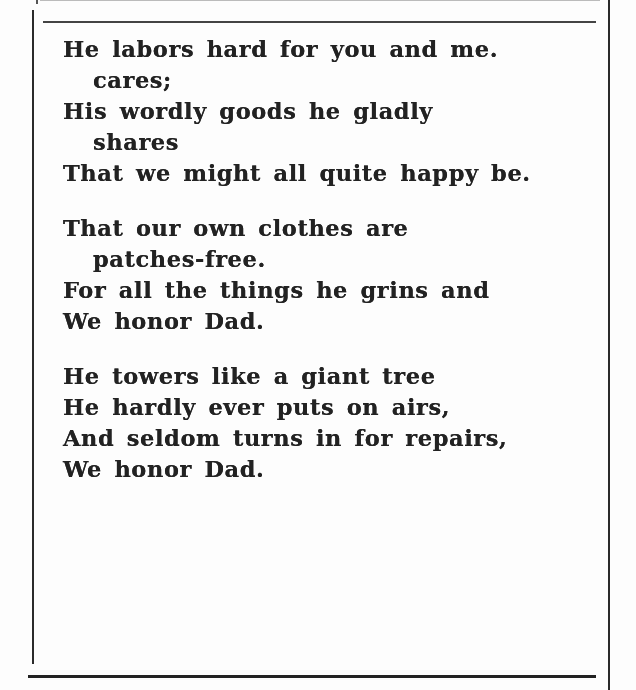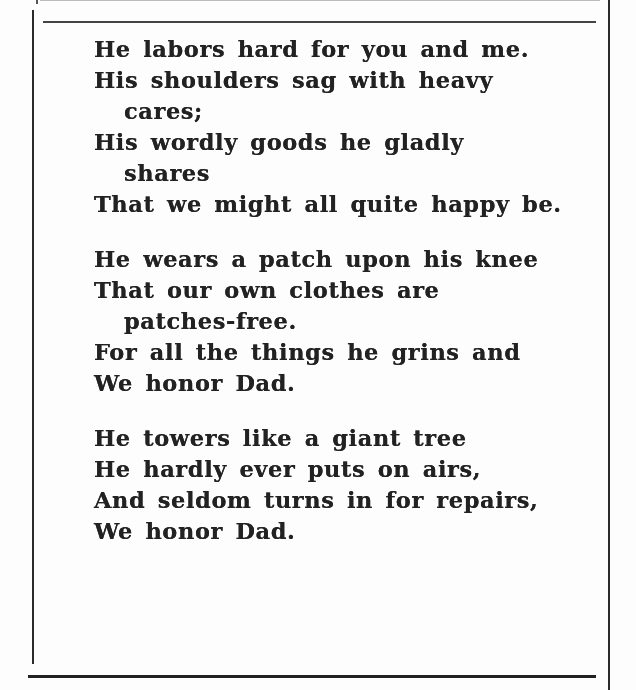--- a/index.html
+++ b/index.html
@@ -58,21 +58,21 @@
     .bottom-rule {
       position: absolute;
       left: 28px;
       top: 675px;
       width: 568px;
       height: 3px;
       background: #222;
     }
     .poem {
       position: absolute;
-      left: 94px;
+      left: 63px;
       top: 34px;
       width: 525px;
     }
     .stanza {
       margin: 0 0 24px 0;
     }
     .line {
       font-size: 22.5px;
       line-height: 31px;
       height: 31px;
@@ -92,28 +92,26 @@
 
 <div class="top-edge"></div>
 <div class="tick-top-left"></div>
 <div class="vline-left"></div>
 <div class="vline-right"></div>
 <div class="top-rule"></div>
 
 <div class="poem">
   <div class="stanza">
     <div class="line">He labors hard for you and me.</div>
-    <div class="line">His shoulders sag with heavy</div>
     <div class="line indent">cares;</div>
     <div class="line">His wordly goods he gladly</div>
     <div class="line indent">shares</div>
     <div class="line">That we might all quite happy be.</div>
   </div>
   <div class="stanza">
-    <div class="line">He wears a patch upon his knee</div>
     <div class="line">That our own clothes are</div>
     <div class="line indent">patches-free.</div>
     <div class="line">For all the things he grins and</div>
     <div class="line">We honor Dad.</div>
   </div>
   <div class="stanza">
     <div class="line">He towers like a giant tree</div>
     <div class="line">He hardly ever puts on airs,</div>
     <div class="line">And seldom turns in for repairs,</div>
     <div class="line">We honor Dad.</div>

